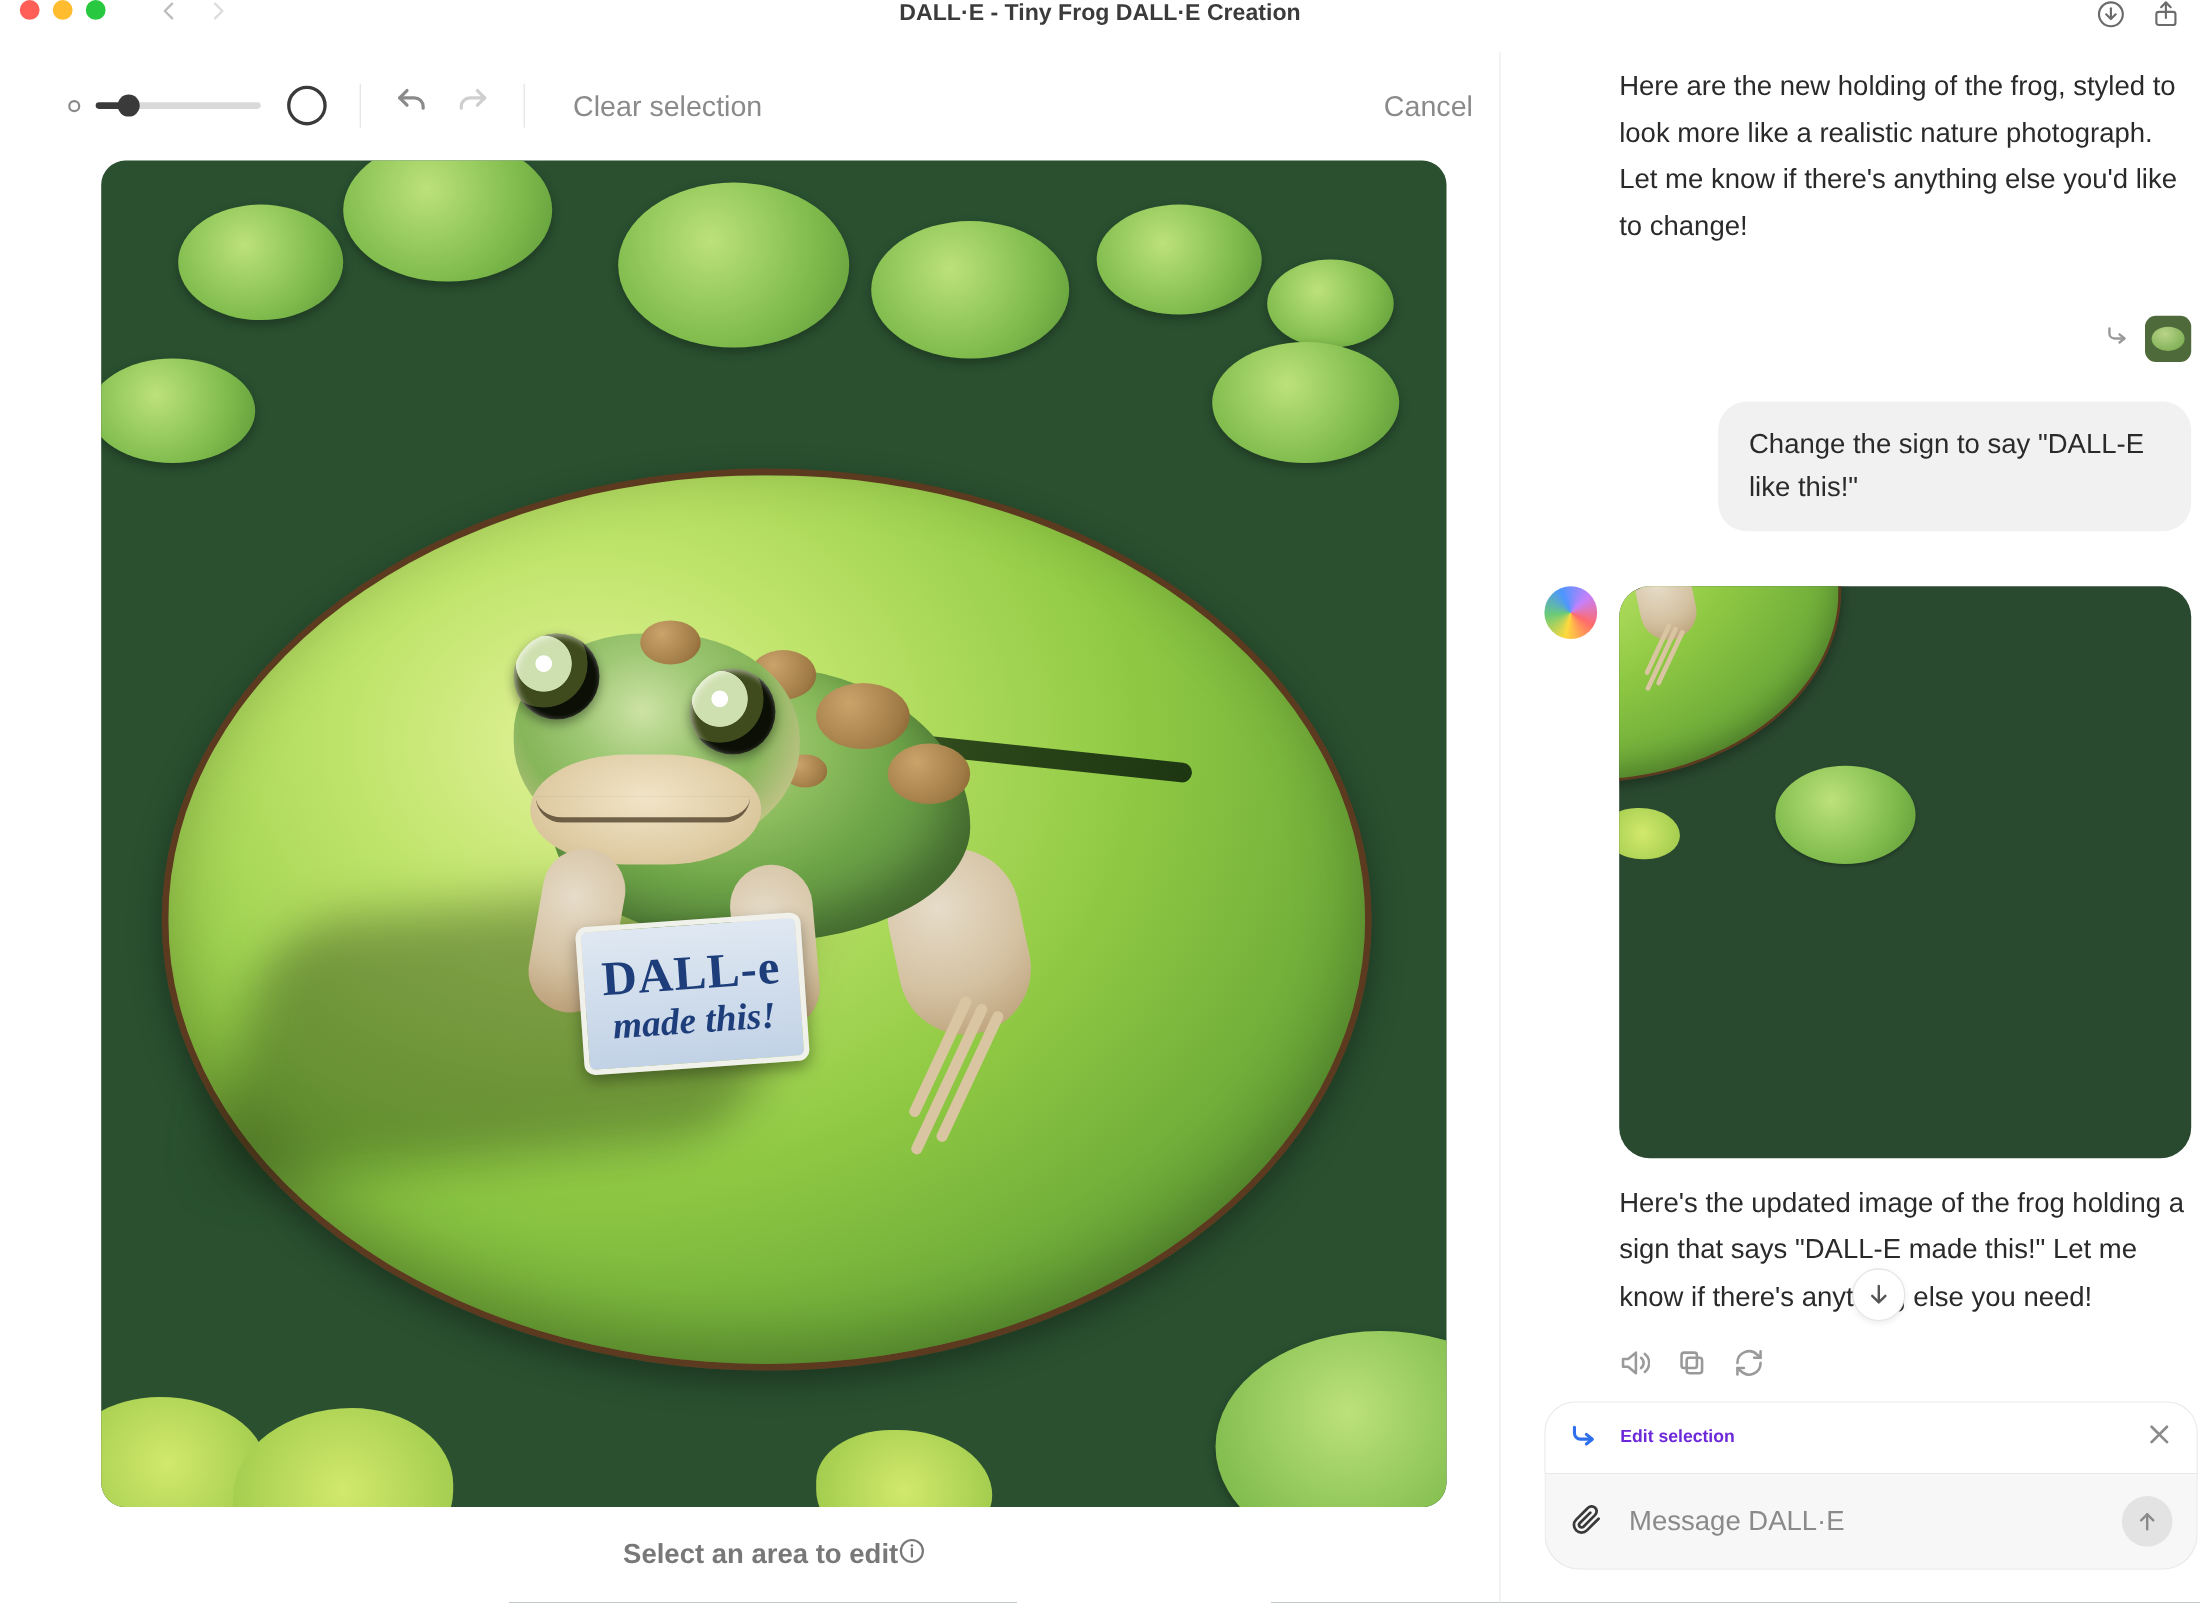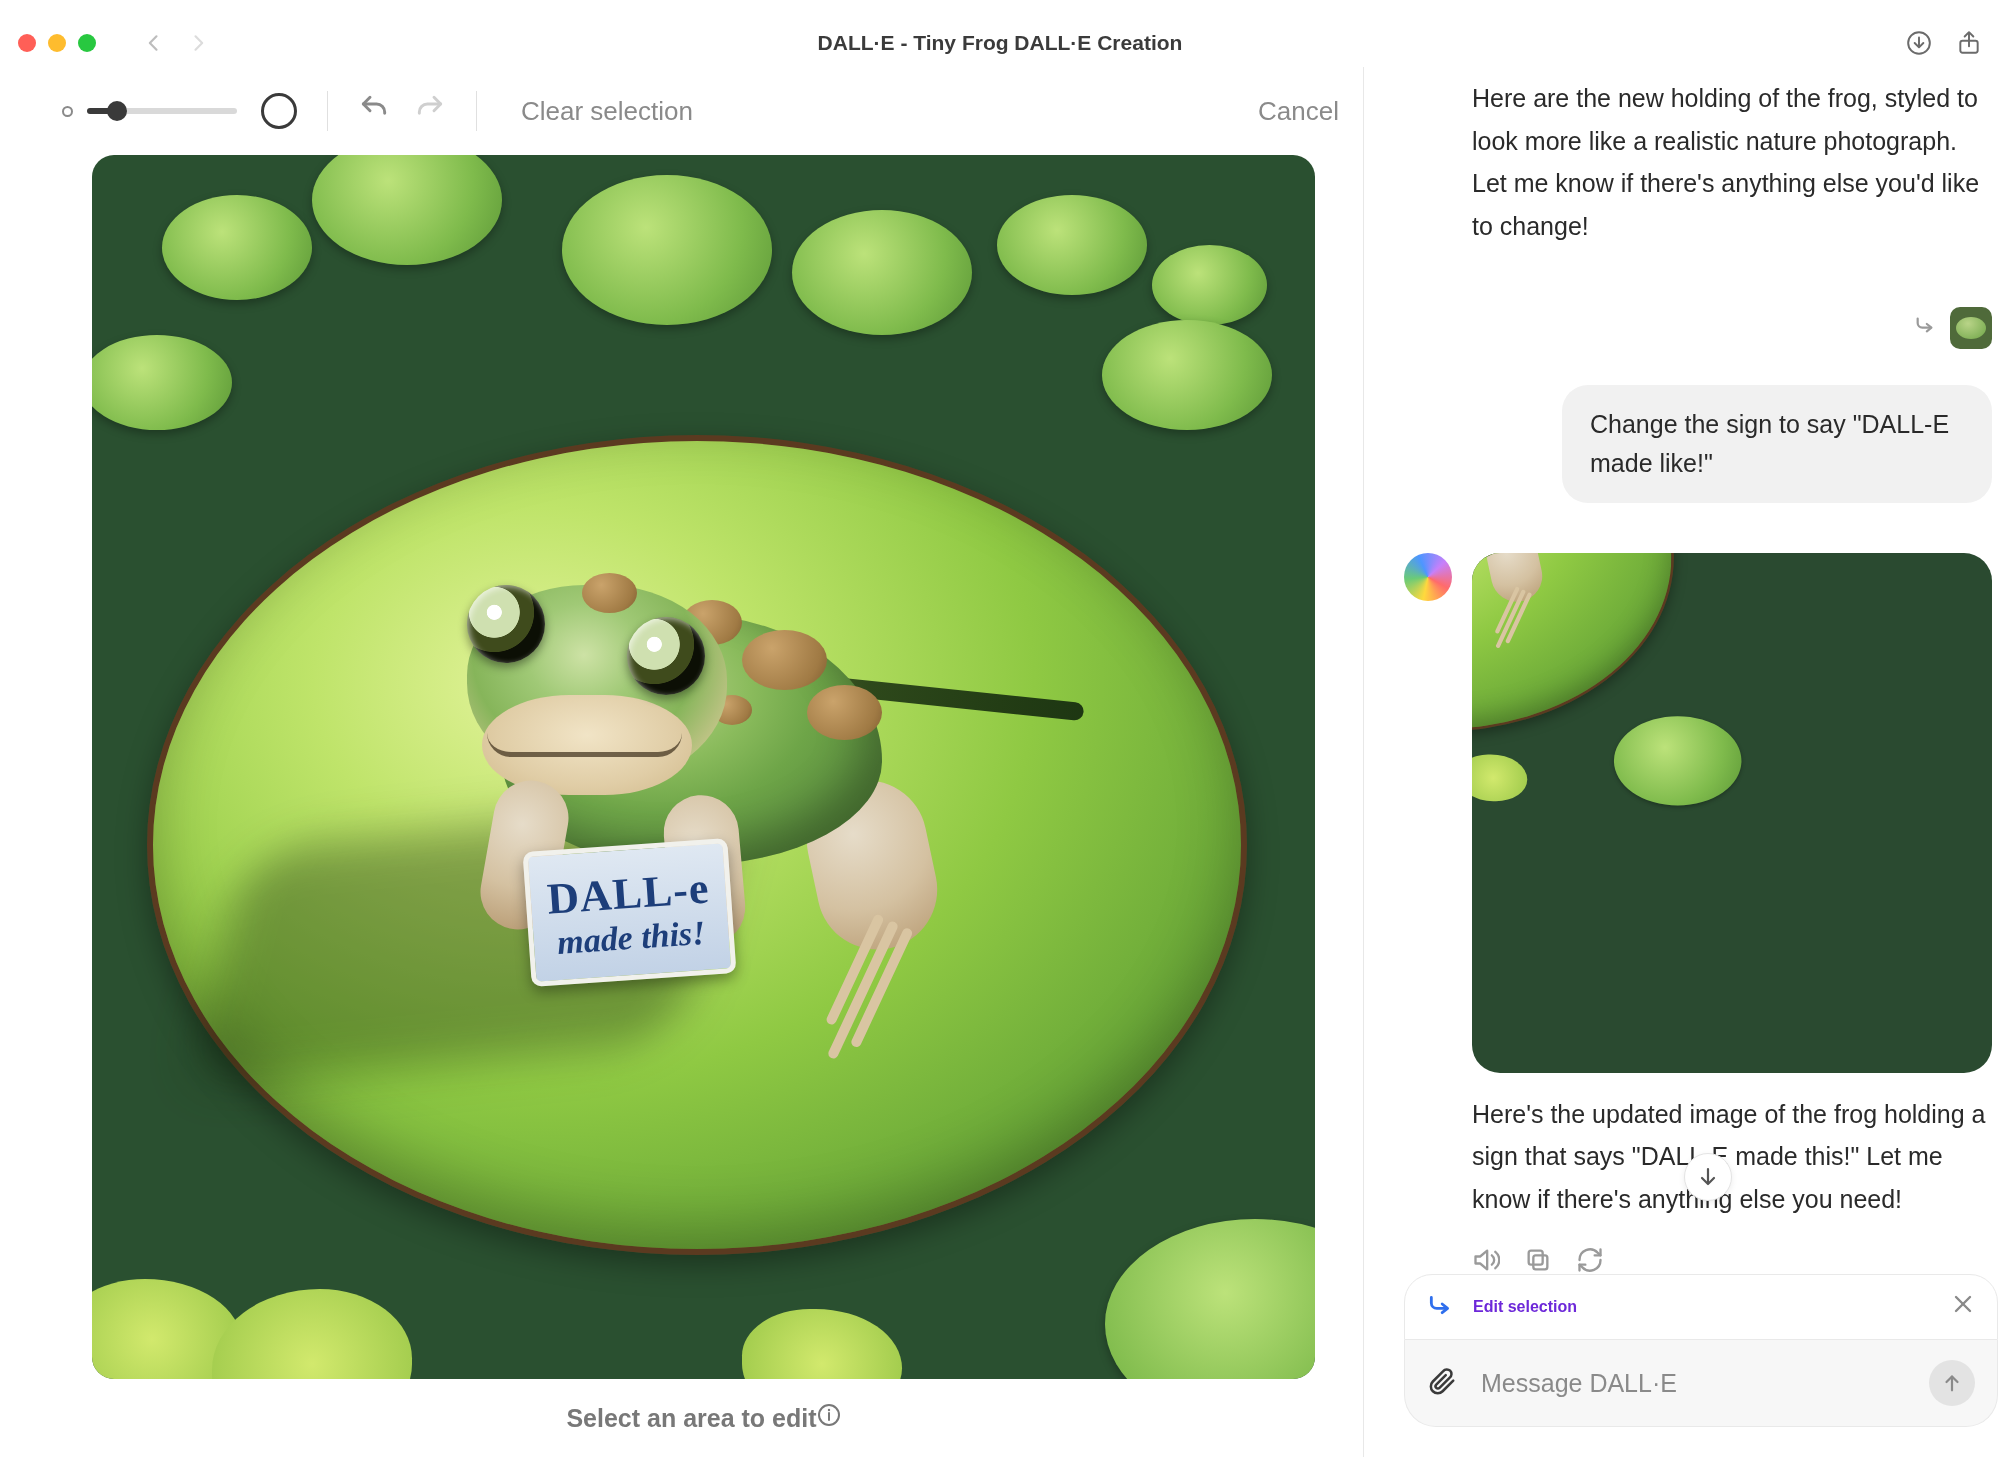--- a/index.html
+++ b/index.html
@@ -9,25 +9,23 @@
     width: 2000px;
     height: 1457px;
     overflow: hidden;
     color: #333;
     font-size: 22px;
   }
   .window { display:flex; flex-direction:column; height:100%; }
   .titlebar {
     height: 47px;
     display:flex;
-    align-items:center;
     padding: 0 18px;
     position:relative;
     border-bottom: 1px solid rgba(0,0,0,0);
-    margin-top: 20px;
   }
   .traffic { display:flex; gap:12px; }
   .dot { width:18px; height:18px; border-radius:50%; }
   .red { background:#ff5f57; }
   .yellow { background:#febc2e; }
   .green { background:#28c840; }
   .nav-arrows { display:flex; gap:24px; margin-left:48px; color:#bdbdbd;}
   .nav-arrow svg { width:20px; height:20px; display:block;}
   .title-text {
     position:absolute; left:0; right:0; text-align:center; font-size:21px; font-weight:600; color:#3b3b3b;
@@ -347,21 +345,21 @@
             <svg width="22" height="22" viewBox="0 0 24 24" fill="none" stroke="currentColor" stroke-width="2.4" stroke-linecap="round" stroke-linejoin="round">
                 <path d="M4 6v5a5 5 0 0 0 5 5h9"></path>
                 <path d="M14 12l5 4-5 4"></path>
               </svg>
           </span>
           <div class="user-thumb">
               <div class="mini-frog"></div>
             </div>
         </div>
         <div style="display:flex;justify-content:flex-end;margin-bottom:50px">
-          <div class="user-bubble">Change the sign to say "DALL-E made like!"</div>
+          <div class="user-bubble">Change the sign to say "DALL-E like this!"</div>
         </div>
 
         <div class="assistant-block">
           <div class="assistant-avatar"></div>
           <div class="assistant-content">
             <div class="gen-image">
               <div class="canvas2">
                 <div class="pond">
 
                   <div class="small-pad sp9"></div>

